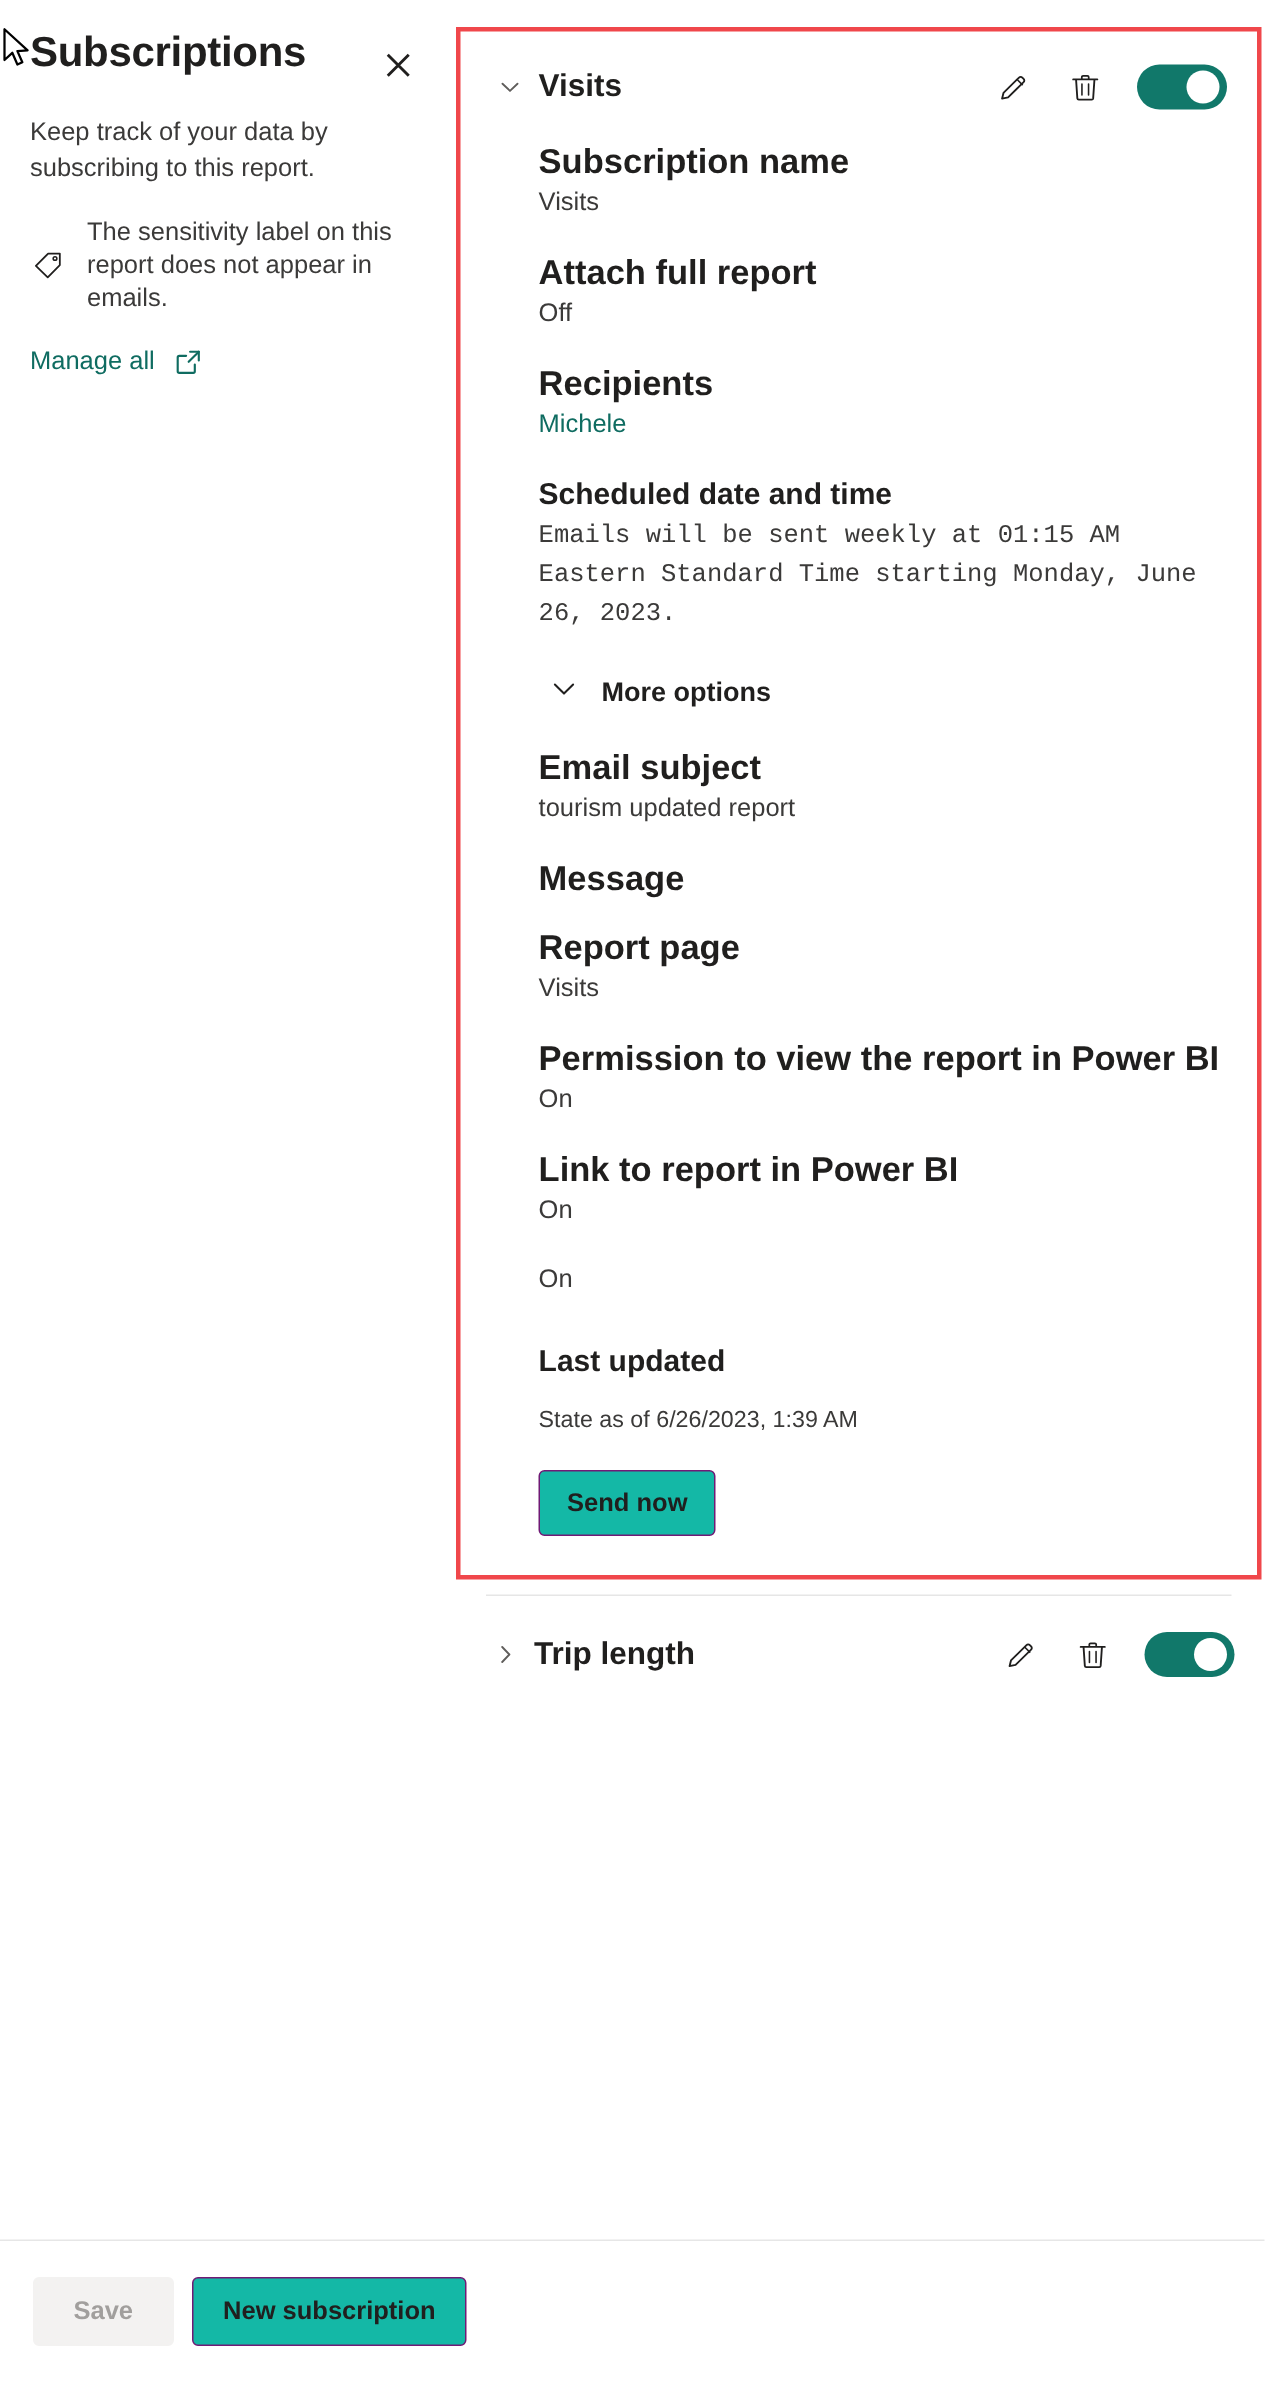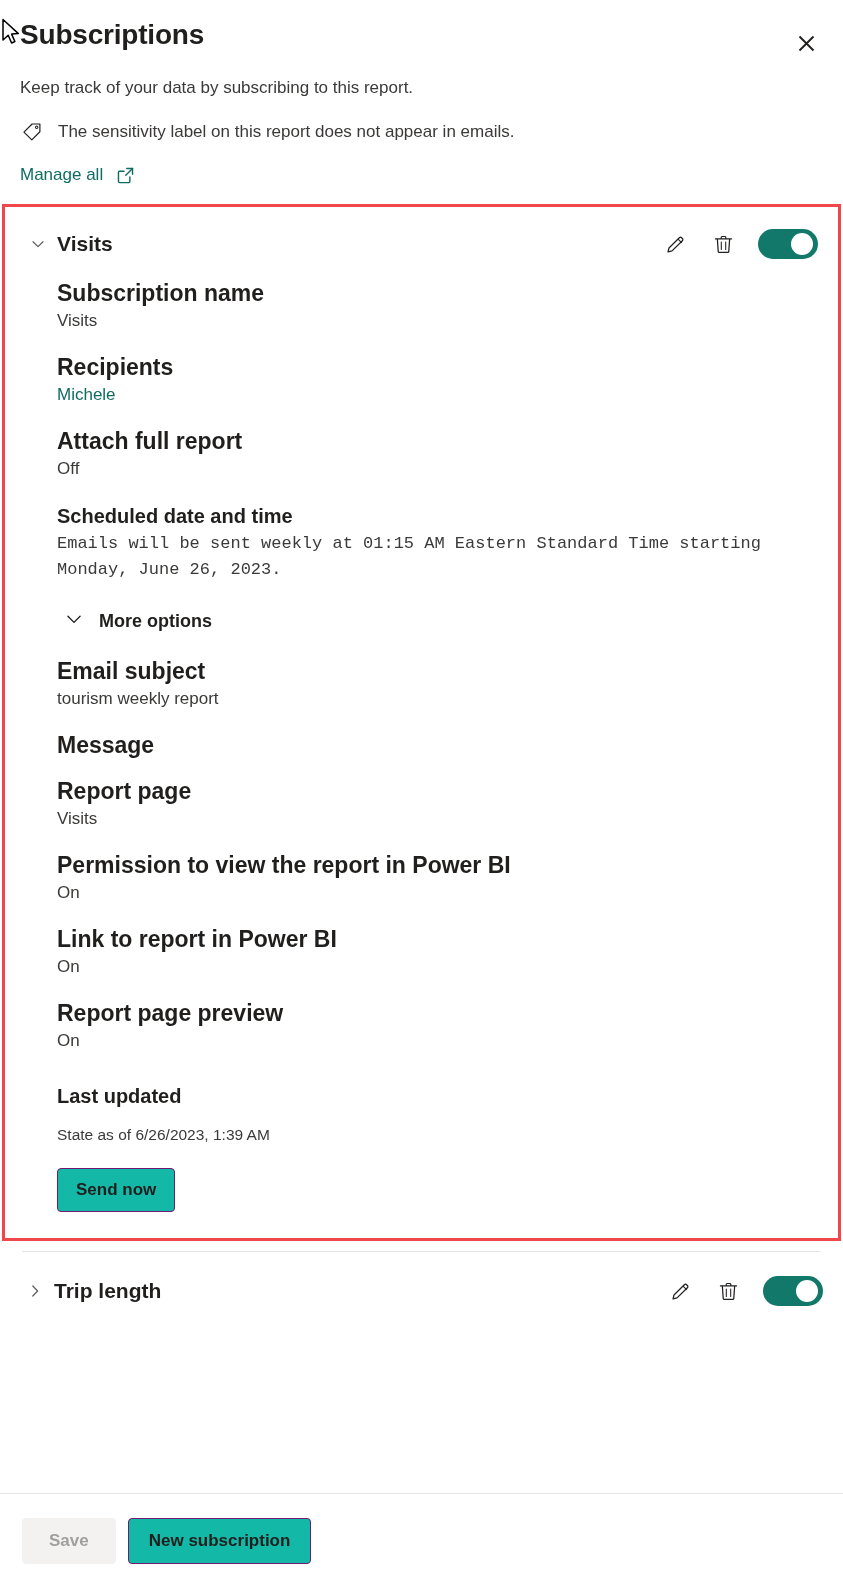--- a/index.html
+++ b/index.html
@@ -14,21 +14,21 @@
     font-family: "Liberation Sans", sans-serif;
     color: #201f1e;
     overflow: hidden;
     position: relative;
   }
 
   .panel {
     width: 843px;
     height: 1588px;
     display: flex;
-    flex-direction: column;
+    flex-direction: row;
     position: relative;
     background: #fff;
   }
 
   
   .panel-header {
     padding: 18px 20px 0 20px;
     position: relative;
   }
   .panel-title {
@@ -370,46 +370,46 @@
       </div>
 
       <div class="sub-body">
 
         <div class="field">
           <p class="field-label">Subscription name</p>
           <p class="field-value">Visits</p>
         </div>
 
         <div class="field">
+          <p class="field-label">Attach full report</p>
+          <p class="field-value">Off</p>
+        </div>
+
+        <div class="field">
           <p class="field-label">Recipients</p>
           <p class="field-value teal">Michele</p>
-        </div>
-
-        <div class="field">
-          <p class="field-label">Attach full report</p>
-          <p class="field-value">Off</p>
         </div>
 
         <div class="field">
           <p class="field-heading">Scheduled date and time</p>
           <p class="field-heading-value">Emails will be sent weekly at 01:15 AM Eastern Standard Time starting Monday, June 26, 2023.</p>
         </div>
 
         <div class="more-options-row">
           <span>
             <svg width="18" height="18" viewBox="0 0 16 16" fill="none">
               <path d="M2.6 5.6 L8 11 L13.4 5.6" stroke="#201f1e" stroke-width="1.2" stroke-linecap="round" stroke-linejoin="round"></path>
             </svg>
           </span>
           <span class="more-options-label">More options</span>
         </div>
 
         <div class="field">
           <p class="field-label">Email subject</p>
-          <p class="field-value">tourism weekly report</p>
+          <p class="field-value">tourism updated report</p>
         </div>
 
         <div class="field">
           <p class="field-label">Message</p>
         </div>
 
         <div class="field">
           <p class="field-label">Report page</p>
           <p class="field-value">Visits</p>
         </div>
@@ -418,21 +418,20 @@
           <p class="field-label">Permission to view the report in Power BI</p>
           <p class="field-value">On</p>
         </div>
 
         <div class="field">
           <p class="field-label">Link to report in Power BI</p>
           <p class="field-value">On</p>
         </div>
 
         <div class="field">
-          <p class="field-label">Report page preview</p>
           <p class="field-value">On</p>
         </div>
 
         <div class="last-updated-block">
           <p class="field-heading">Last updated</p>
           <p class="last-updated-value">State as of 6/26/2023, 1:39 AM</p>
           <div class="send-now-wrap">
             <button class="btn">Send now</button>
           </div>
         </div>

